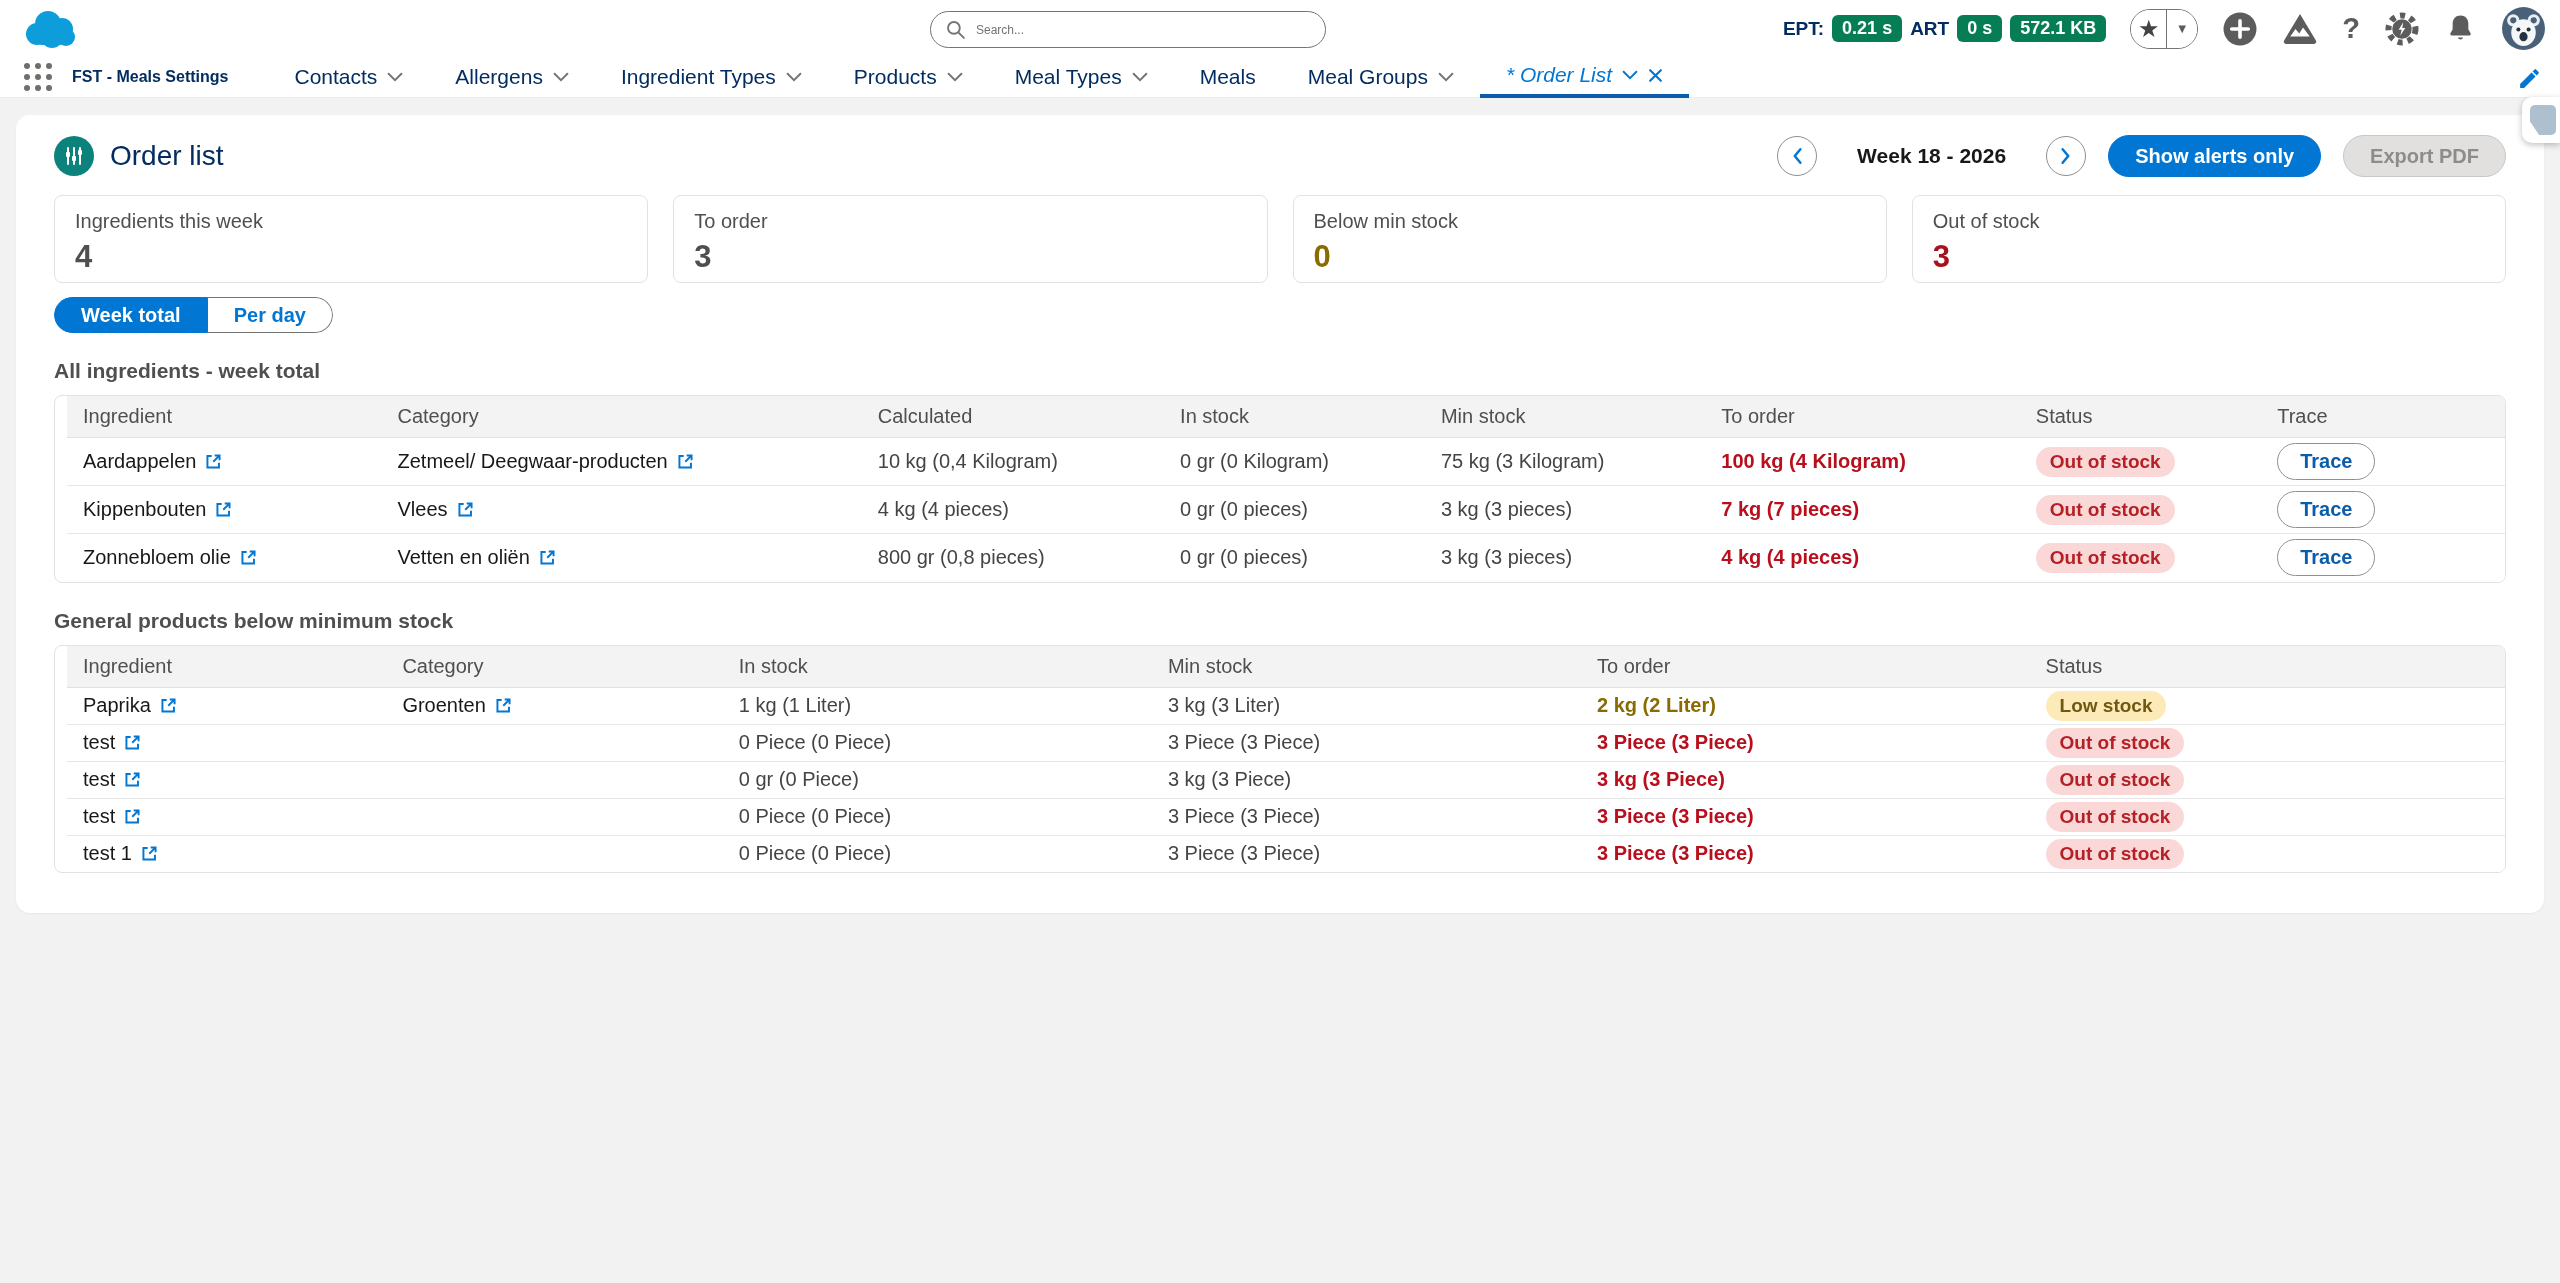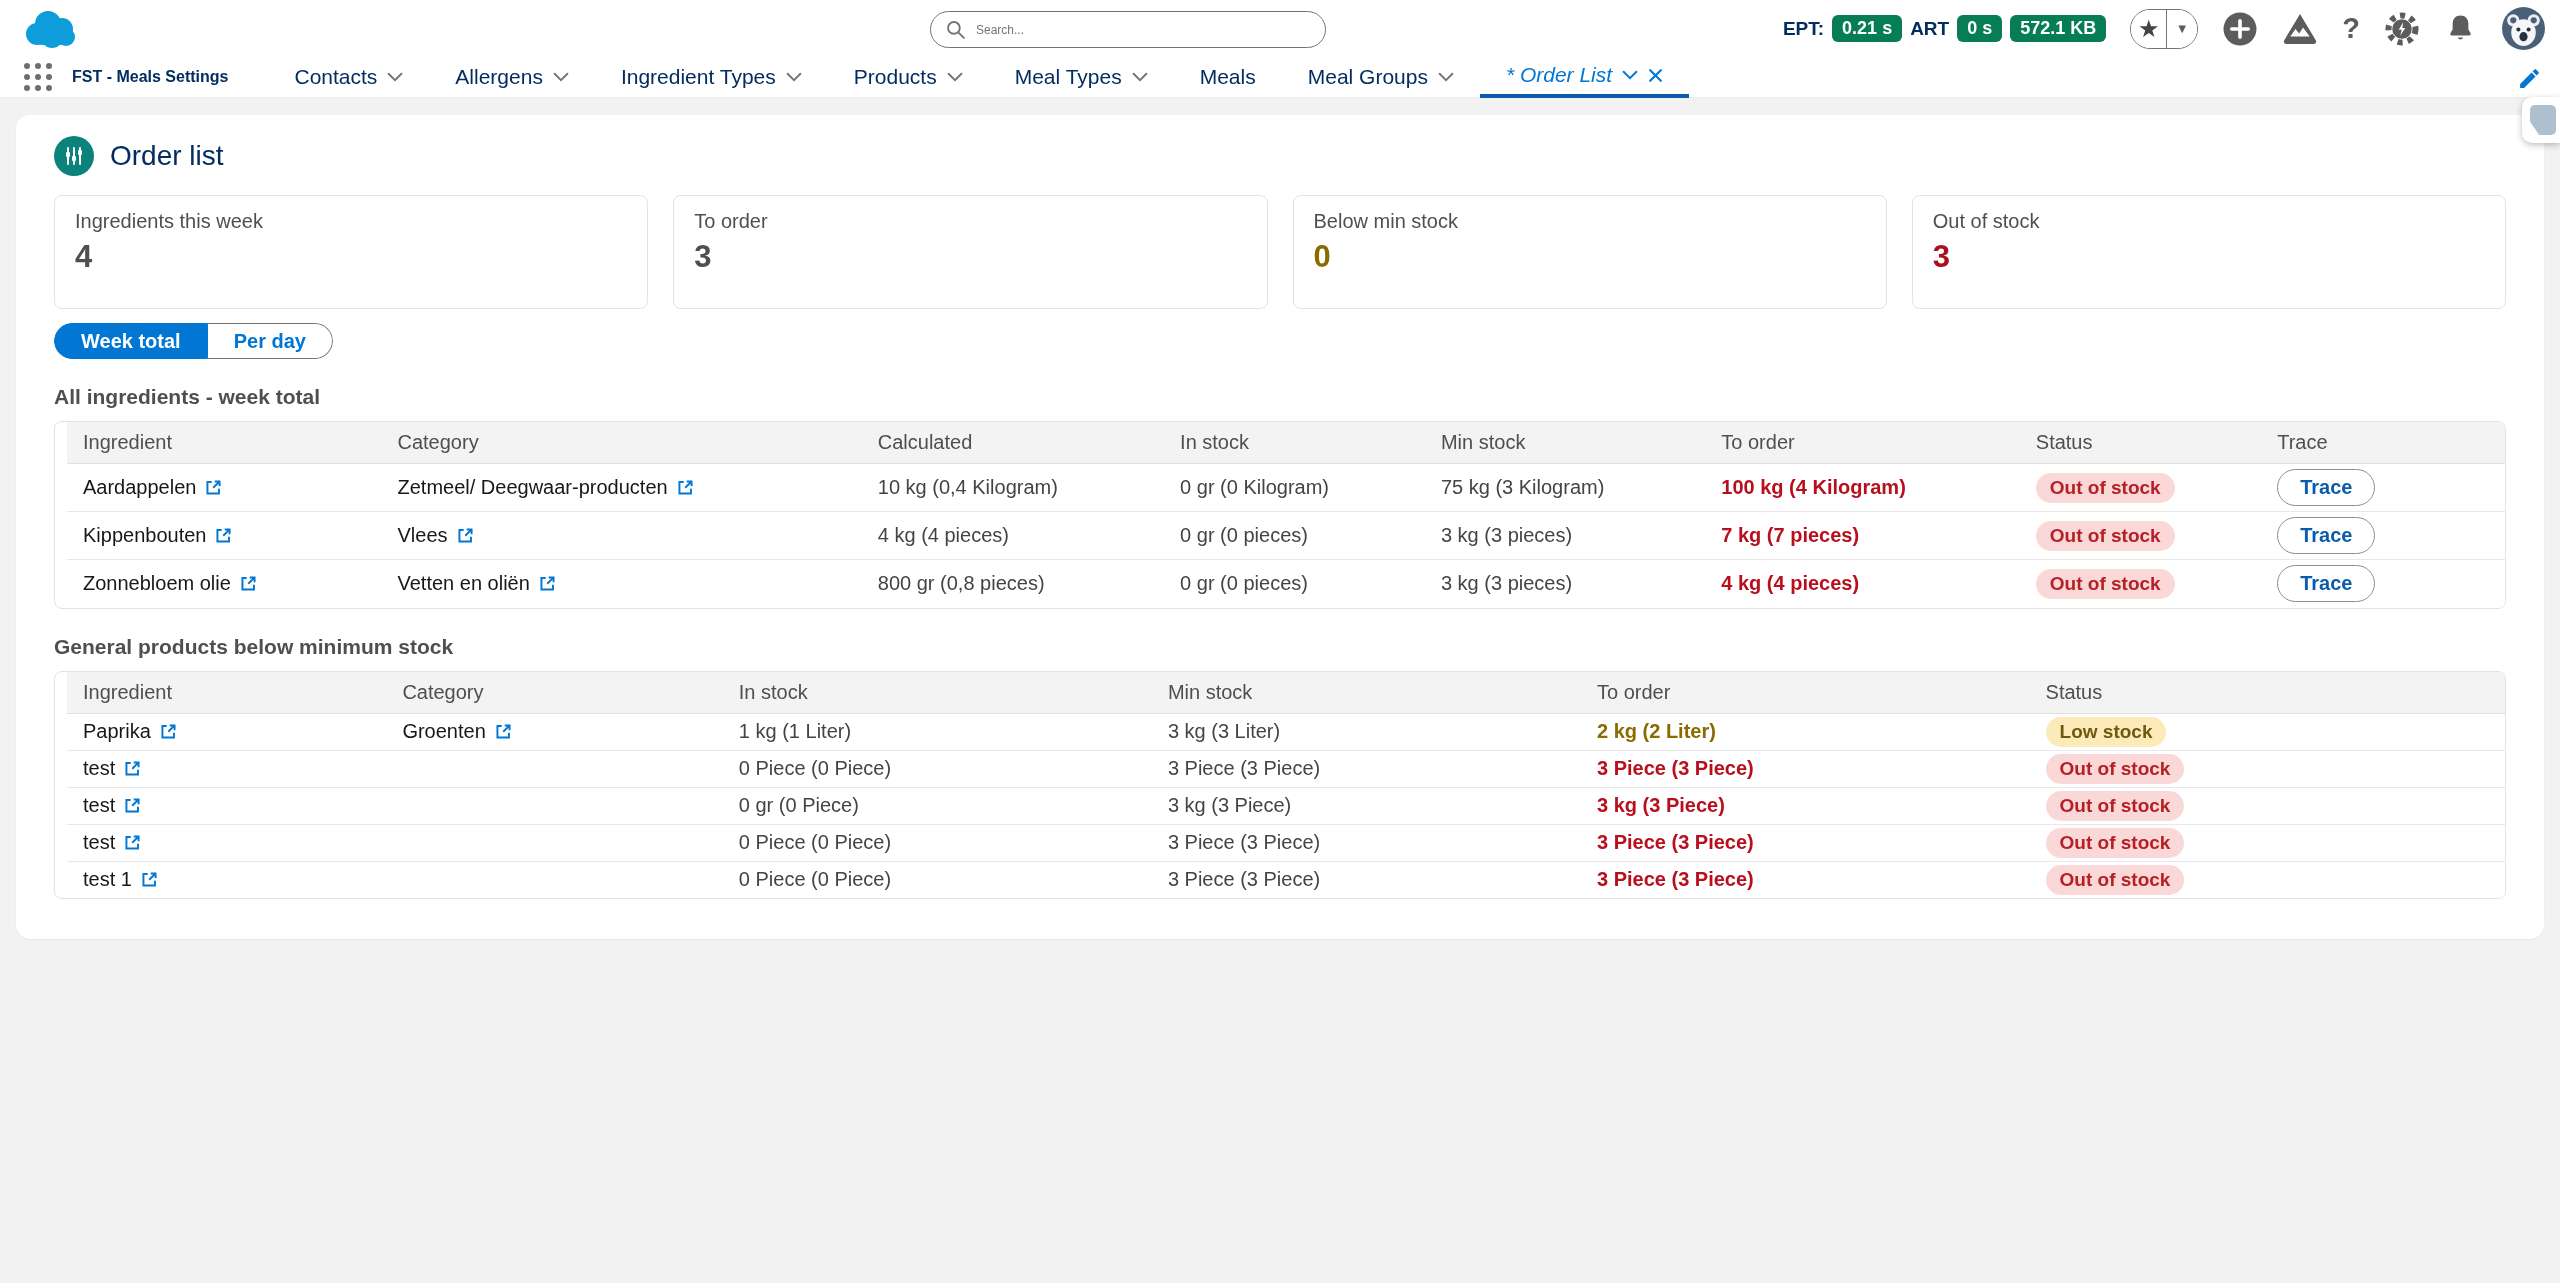--- a/index.html
+++ b/index.html
@@ -60,21 +60,21 @@
   .title-right { margin-left:auto; display:flex; align-items:center; gap:22px; }
   .circle-btn { width:40px; height:40px; border-radius:50%; background:#fff; border:1px solid #8f8f8f;
     display:flex; align-items:center; justify-content:center; cursor:pointer; }
   .week-label { font-size:21px; font-weight:700; color:#181818; margin:0 18px; }
   .btn-pill { height:42px; border-radius:999px; font-size:20px; font-weight:700; padding:0 26px;
     cursor:pointer; font-family:"Liberation Sans", sans-serif; }
   .btn-primary { background:#0176d3; border:1px solid #0176d3; color:#fff; }
   .btn-disabled { background:#e2e0df; border:1px solid #c9c7c5; color:#8e8c8a; }
 
   .cards-row { display:grid; grid-template-columns:repeat(4,1fr); gap:25px; margin-top:16px; }
-  .sum-card { border:1px solid #e2e2e2; border-radius:8px; background:#fff; height:114px; padding:14px 20px; }
+  .sum-card { border:1px solid #e2e2e2; border-radius:8px; background:#fff; height:88px; padding:14px 20px; }
   .sum-label { font-size:20px; color:#514f4d; }
   .sum-value { font-size:31px; font-weight:700; margin-top:6px; }
   .v-gray { color:#514f4d; } .v-amber { color:#8a6b00; } .v-red { color:#a8121d; }
 
   .seg { display:inline-flex; margin-top:14px; border-radius:999px; overflow:hidden; }
   .seg button { height:36px; padding:0 26px; font-size:20px; font-weight:700; cursor:pointer;
     font-family:"Liberation Sans", sans-serif; }
   .seg .on  { background:#0176d3; color:#fff; border:1px solid #0176d3; border-radius:999px 0 0 999px; }
   .seg .off { background:#fff; color:#0176d3; border:1px solid #747474; border-left:none;
     border-radius:0 999px 999px 0; }
@@ -284,20 +284,35 @@
           </g>
           <g fill="#fff">
             <rect x="3" y="7" width="4" height="5" rx="1"></rect>
             <rect x="9" y="11" width="4" height="5" rx="1"></rect>
             <rect x="15" y="5" width="4" height="5" rx="1"></rect>
           </g>
         </svg>
       </span>
       <h1 class="page-title">Order list</h1>
 
+      <div class="title-right">
+        <button class="circle-btn">
+          <svg width="12" height="18" viewBox="0 0 10 16">
+              <path d="M8 2L3 8l5 6" fill="none" stroke="#0176d3" stroke-width="2.2" stroke-linecap="round" stroke-linejoin="round"></path>
+            </svg>
+        </button>
+        <span class="week-label">Week 18 - 2026</span>
+        <button class="circle-btn">
+          <svg width="12" height="18" viewBox="0 0 10 16">
+              <path d="M2 2l5 6-5 6" fill="none" stroke="#0176d3" stroke-width="2.2" stroke-linecap="round" stroke-linejoin="round"></path>
+            </svg>
+        </button>
+        <button class="btn-pill btn-primary">Show alerts only</button>
+        <button class="btn-pill btn-disabled">Export PDF</button>
+      </div>
     </div>
 
     <div class="cards-row">
       <div class="sum-card">
         <div class="sum-label">Ingredients this week</div>
         <div class="sum-value v-gray">4</div>
       </div>
       <div class="sum-card">
         <div class="sum-label">To order</div>
         <div class="sum-value v-gray">3</div>

